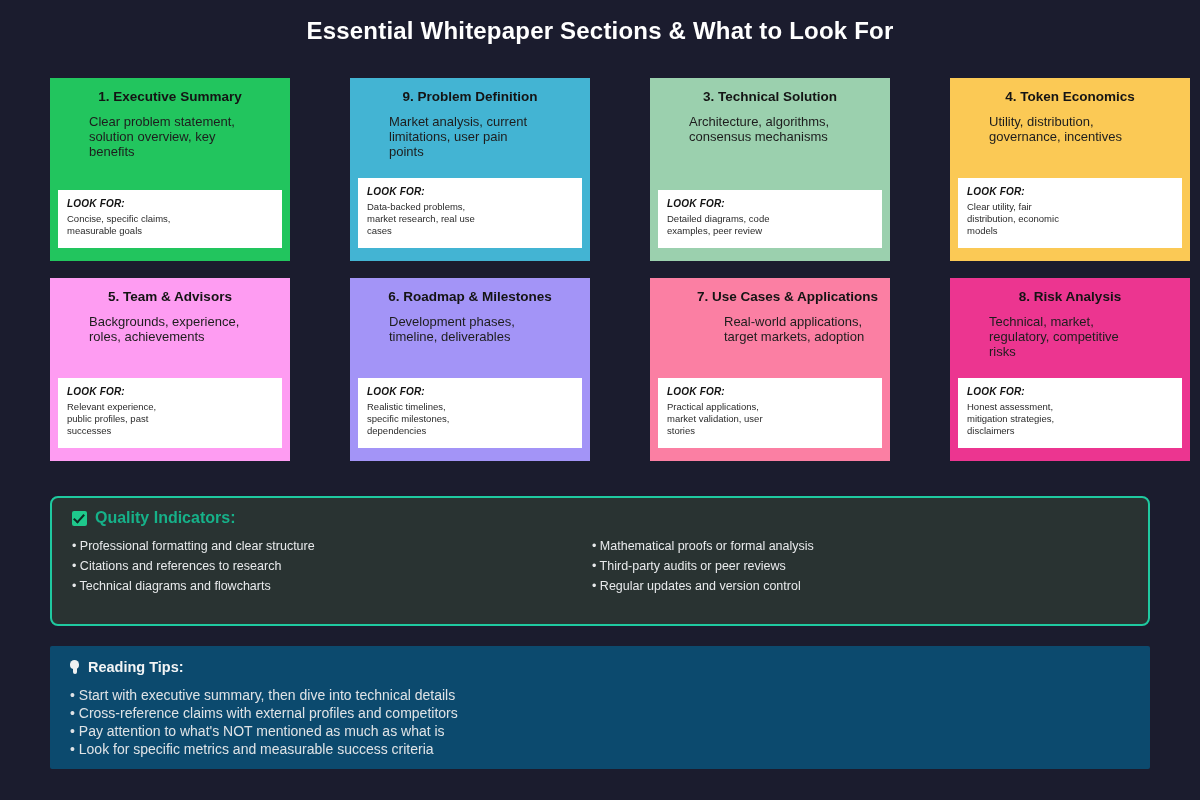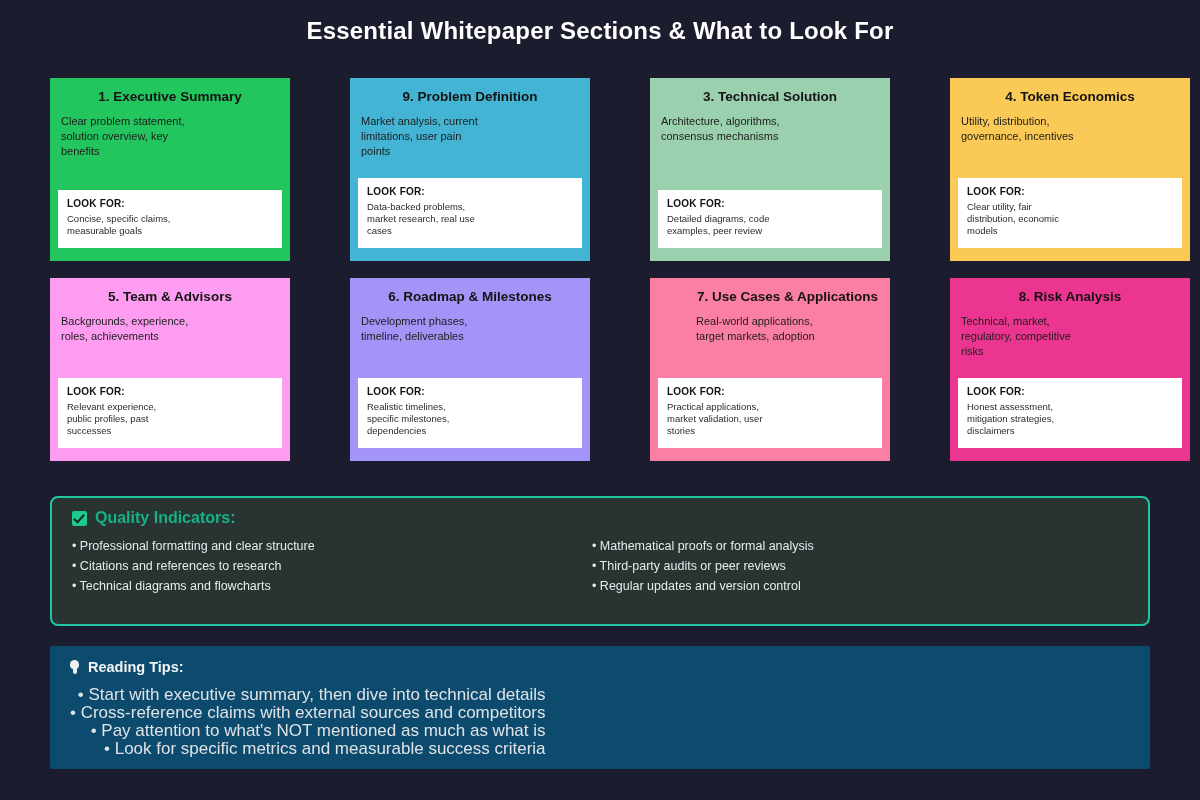--- a/index.html
+++ b/index.html
@@ -45,41 +45,43 @@
   }
   .card-title {
     text-align: center;
     font-size: 13.5px;
     font-weight: bold;
     color: #141414;
     padding-top: 11px;
     line-height: 16px;
   }
   .card-desc {
-    font-size: 11px;
+    font-size: 13px;
     color: #1d1d1d;
     line-height: 15px;
     padding: 9px 11px 0 11px;
     white-space: pre-line;
+    margin-left: 28px;
   }
   .lookfor {
     position: absolute;
     left: 8px;
     right: 8px;
     bottom: 13px;
     background: #ffffff;
     padding: 7px 9px 9px 9px;
     box-sizing: border-box;
   }
   .lookfor-label {
     font-size: 10px;
     font-weight: bold;
     color: #111111;
     letter-spacing: 0.2px;
     line-height: 13px;
+    font-style: italic;
   }
   .lookfor-text {
     font-size: 9.5px;
     color: #2a2a2a;
     line-height: 12px;
     margin-top: 3px;
     white-space: pre-line;
   }
   .lookfor.h3 { height: 58px; }
   .lookfor.h4 { height: 70px; }
@@ -186,24 +188,23 @@
     top: 8.5px;
     width: 4px;
     height: 6px;
     background: #eef0f1;
     border-radius: 0 0 2px 2px;
   }
   .tips-list {
     position: absolute;
     left: 20px;
     top: 40px;
-    font-size: 17px;
+    font-size: 14px;
     color: #dfe3e6;
     line-height: 18px;
-    text-align: right;
   }
   .tips-list div { white-space: nowrap; }
 </style>
 </head>
 <body>
 
 <div class="page">
 
   <div class="page-title">Essential Whitepaper Sections &amp; What to Look For</div>
 
@@ -316,19 +317,19 @@
       </div>
   </div>
 
   <div class="tips-box">
     <div class="tips-head">
       <span class="bulb-icon"></span>
       <span>Reading Tips:</span>
     </div>
     <div class="tips-list" id="tips-list">
         <div>• Start with executive summary, then dive into technical details</div>
-        <div>• Cross-reference claims with external sources and competitors</div>
+        <div>• Cross-reference claims with external profiles and competitors</div>
         <div>• Pay attention to what's NOT mentioned as much as what is</div>
         <div>• Look for specific metrics and measurable success criteria</div>
       </div>
   </div>
 
 </div>
 
 </body></html>

